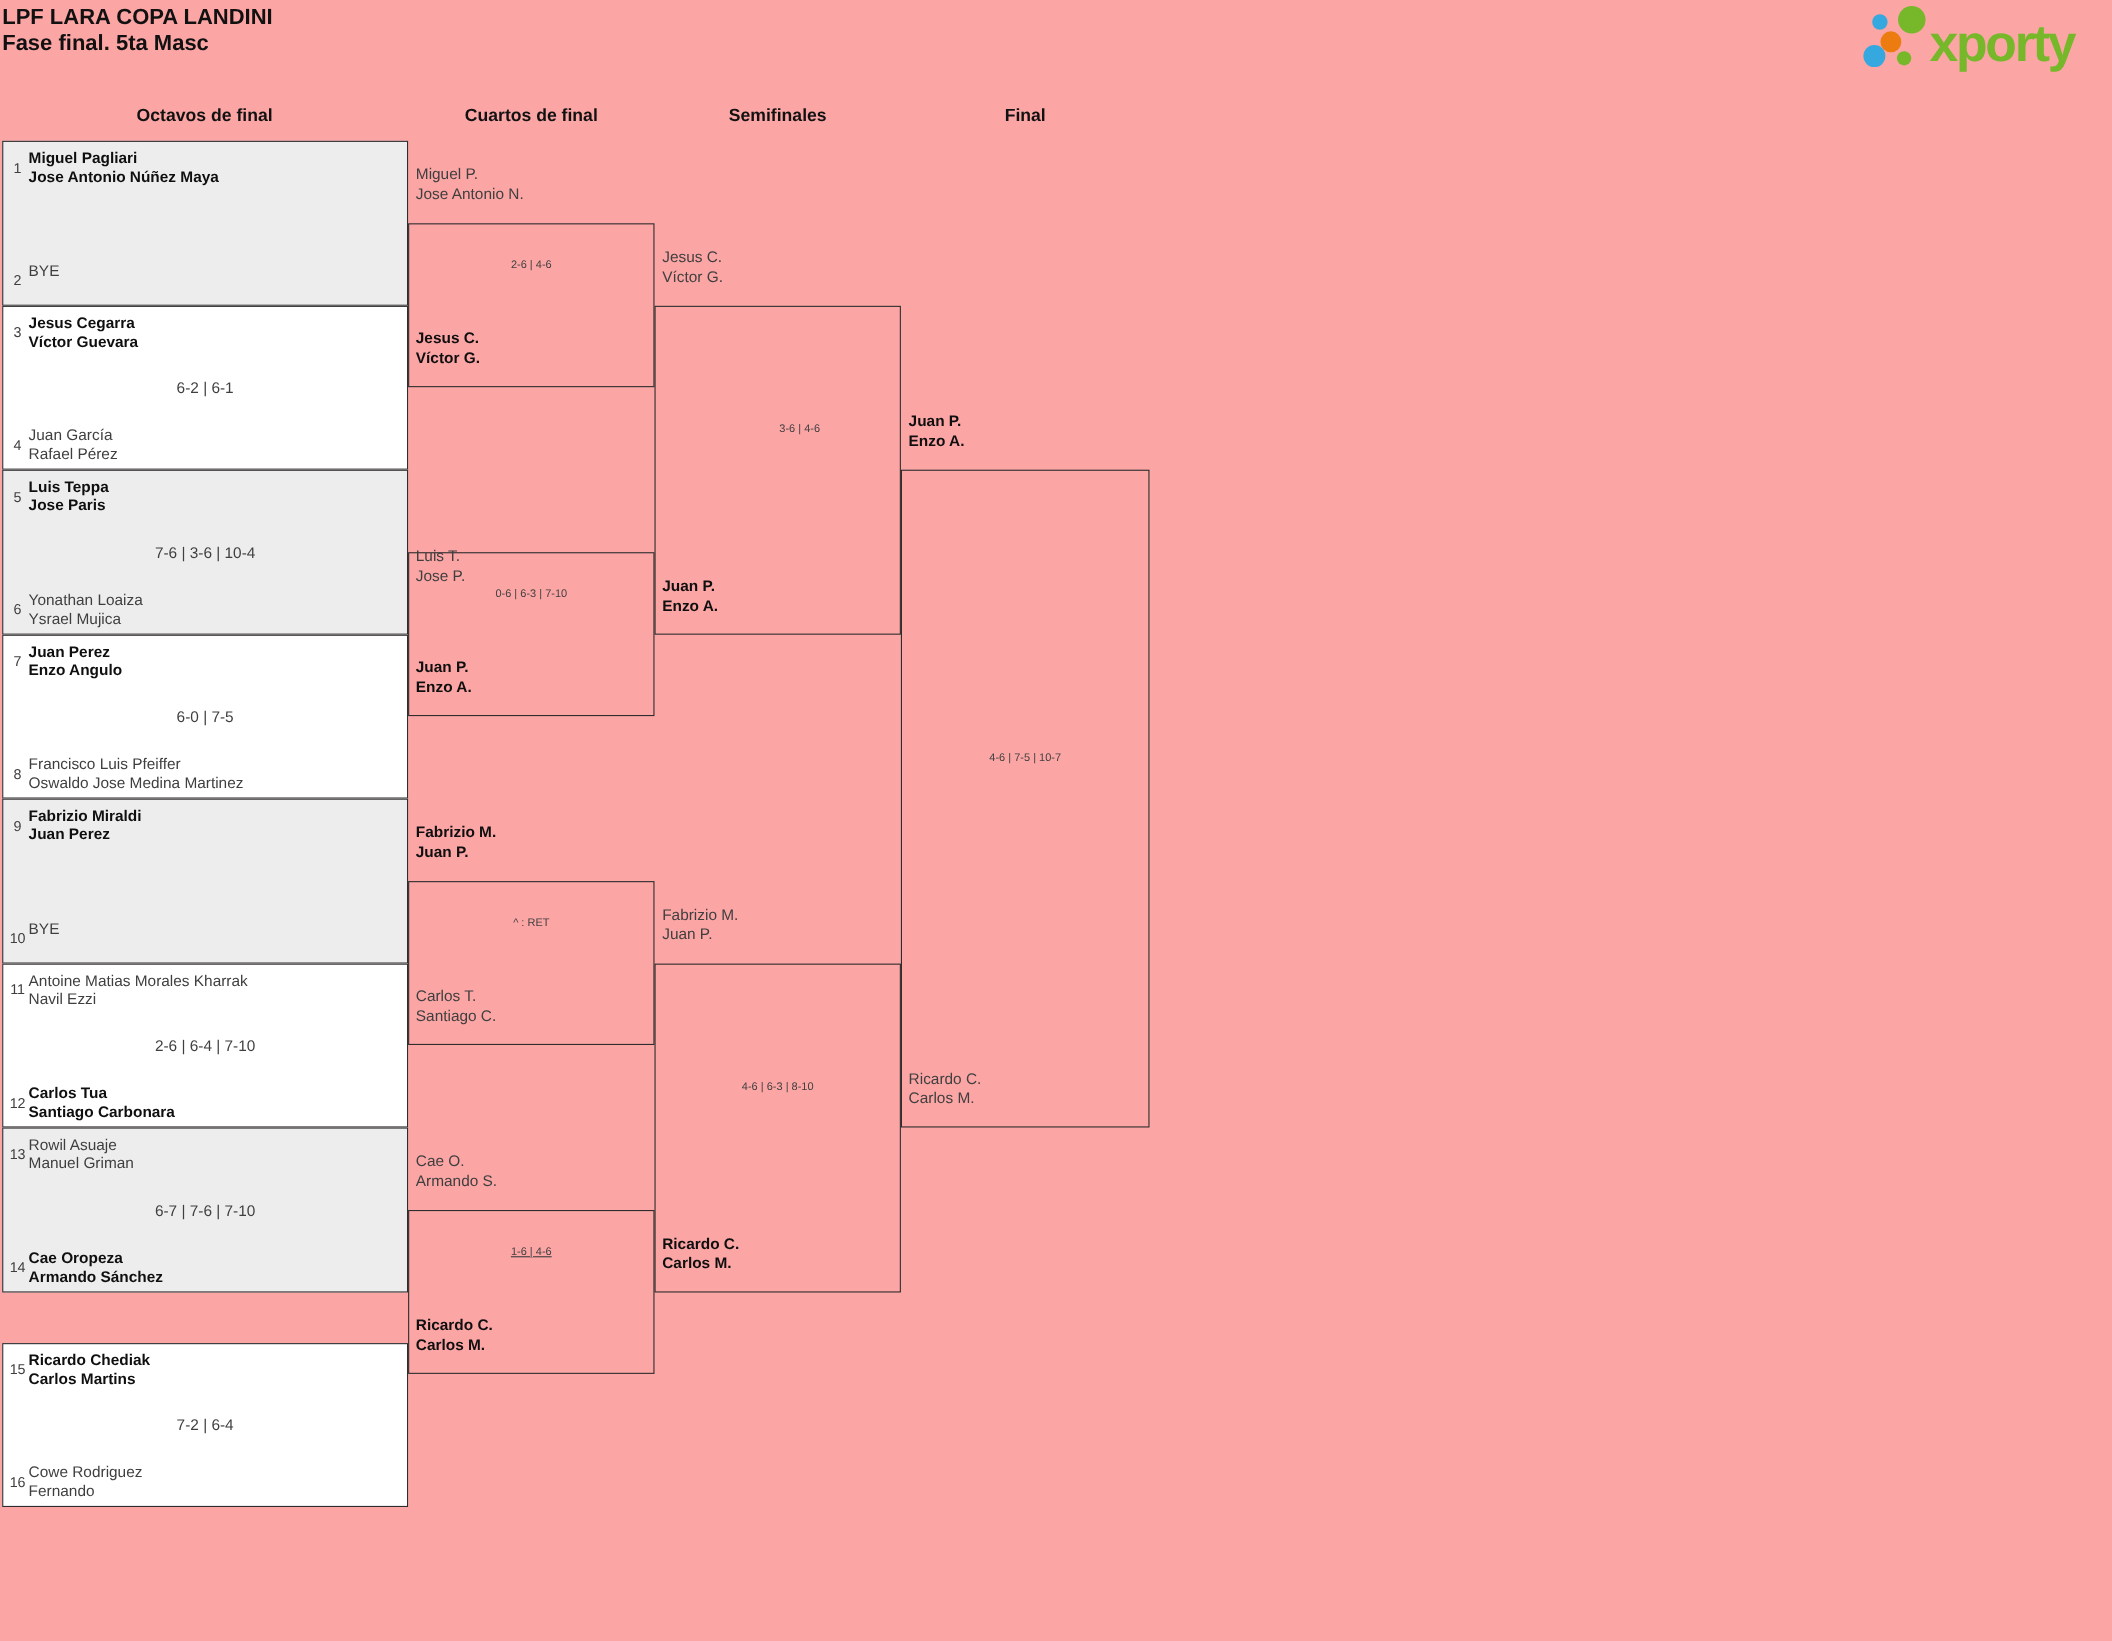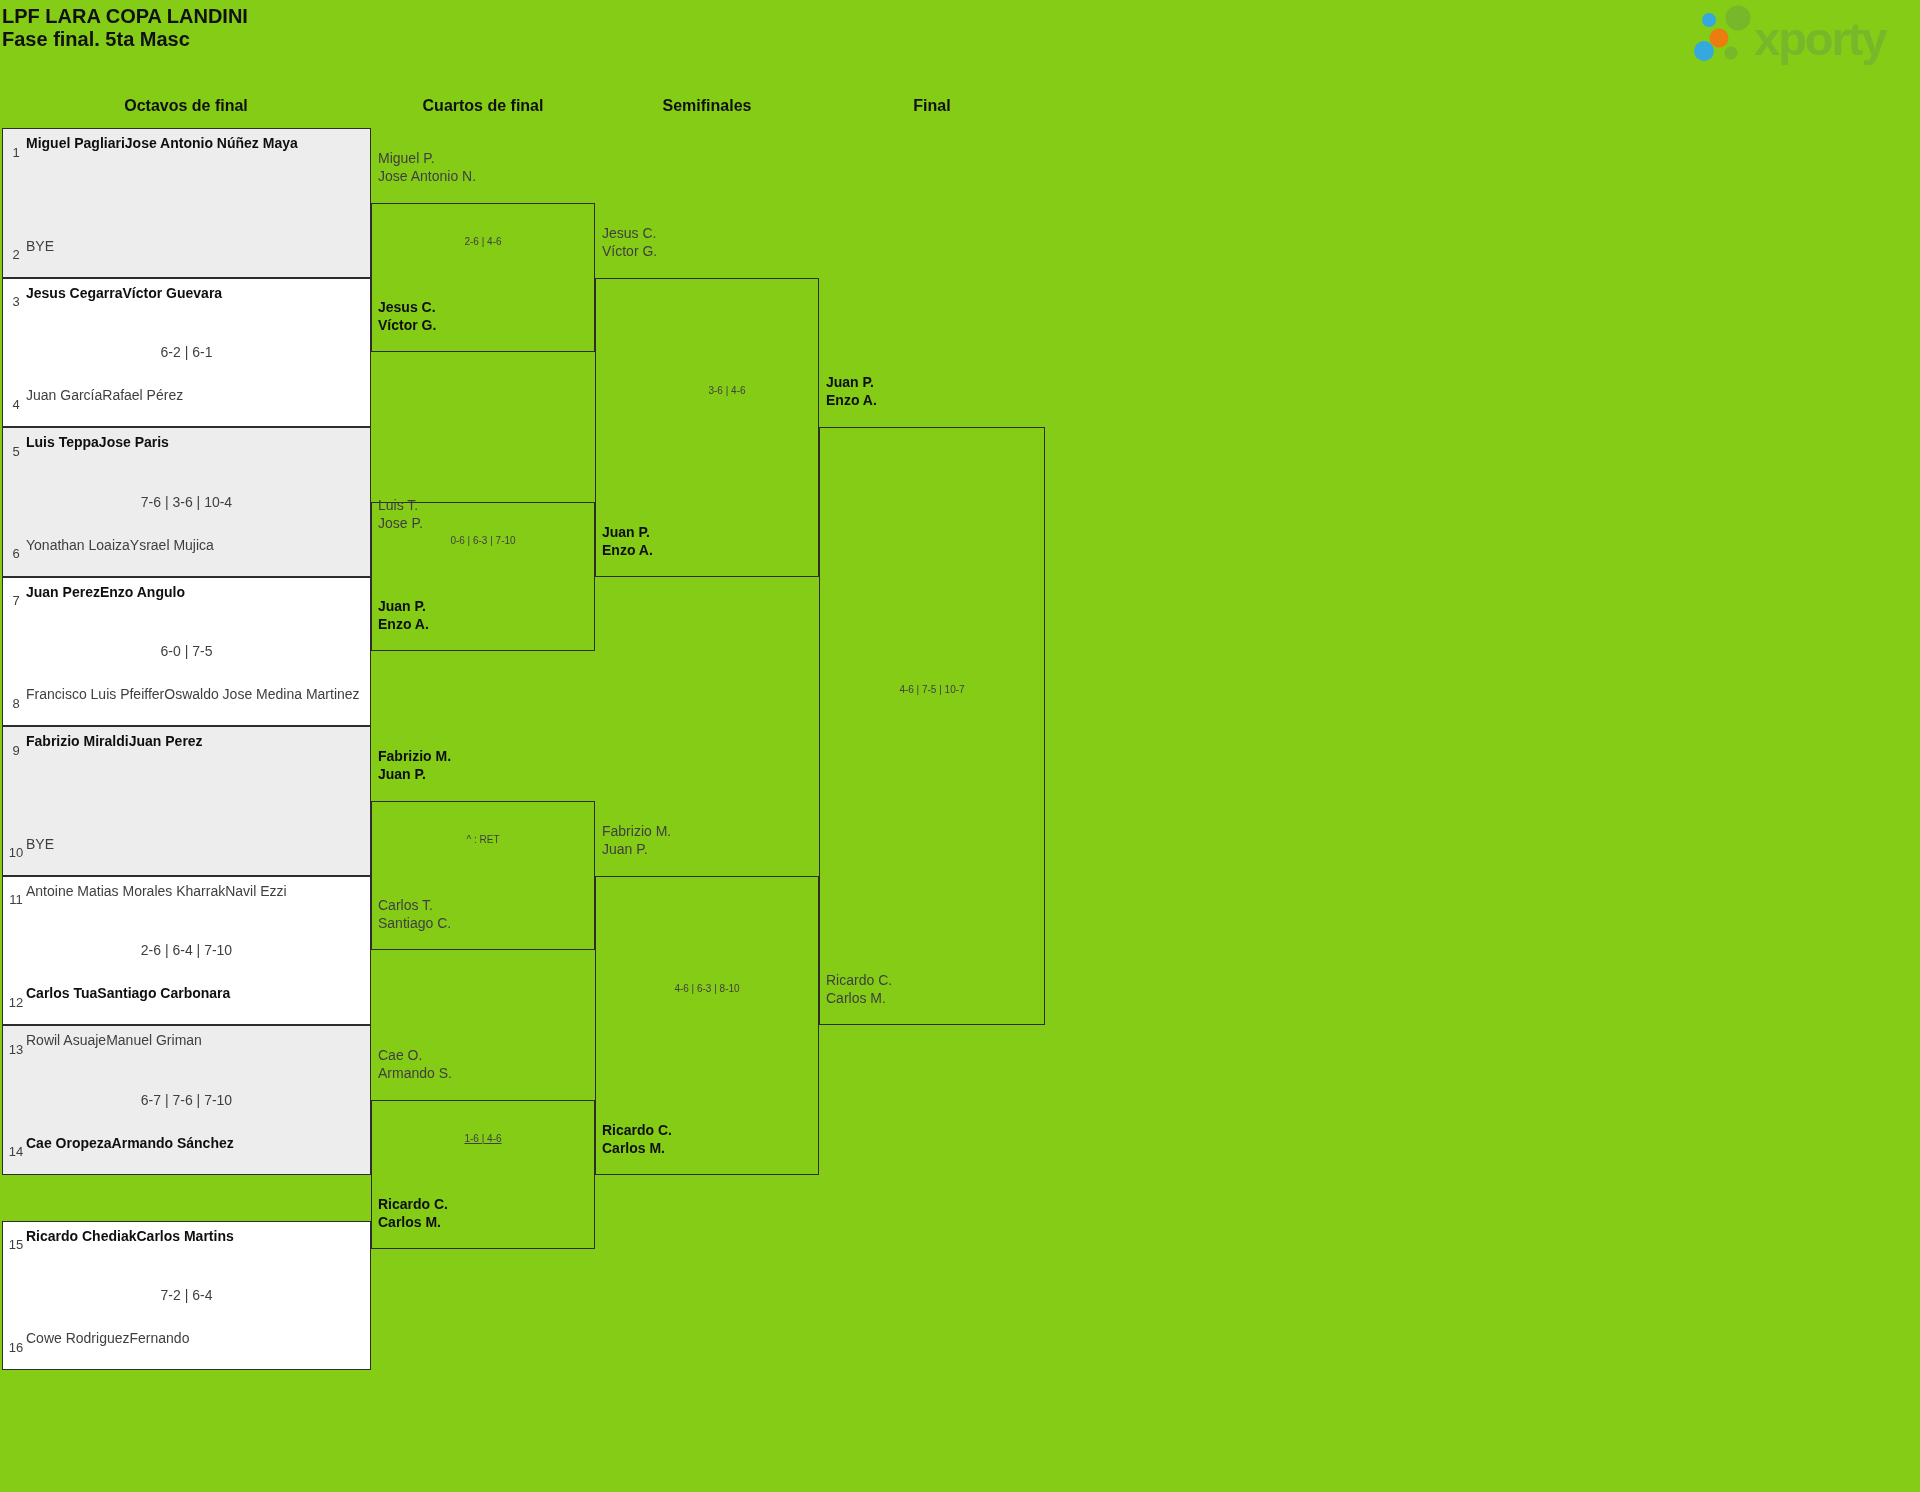--- a/index.html
+++ b/index.html
@@ -1,29 +1,29 @@
 <!DOCTYPE html>
 <html><head>
 <meta charset="utf-8">
 <style>
   html,body{margin:0;padding:0;background:#fff;}
   .canvas{
-    position:relative;width:1920px;height:1492px;background:#84cc16;overflow:hidden;
+    position:relative;width:1920px;height:1492px;background:#fca5a5;overflow:hidden;
     font-family:"Liberation Sans",sans-serif;color:#1a1a1a;
   }
   .page-title{position:absolute;left:2px;top:5px;font-size:20px;line-height:23px;font-weight:700;color:#111;}
   .round-header{position:absolute;top:97px;width:240px;text-align:center;font-size:16px;font-weight:700;color:#111;}
   
   .match-box{position:absolute;border:1px solid #2d2d2d;box-sizing:border-box;background:#fff;}
   .match-box.shaded{background:#ededed;}
   .team-row{position:absolute;left:5px;right:4px;display:flex;align-items:center;}
   .team-row.top{top:6px;}
   .team-row.bottom{bottom:5px;}
   .seed{width:16px;flex:0 0 16px;text-align:center;font-size:13px;color:#3f3f3f;}
-  .names{margin-left:2px;min-height:34px;display:flex;flex-direction:row;justify-content:flex-start;}
+  .names{margin-left:2px;min-height:34px;display:flex;flex-direction:column;justify-content:flex-start;}
   .name-line{font-size:14px;line-height:17px;color:#3f3f3f;white-space:nowrap;}
   .winner .name-line{font-weight:700;color:#0f0f0f;}
   .match-score{position:absolute;left:0;width:100%;top:50%;transform:translateY(-50%);
     text-align:center;font-size:14px;color:#3f3f3f;}
   
   .conn-box{position:absolute;border:1px solid #2d2d2d;box-sizing:border-box;background:transparent;}
   .conn-name{position:absolute;height:36px;}
   .conn-name .name-line{font-size:14px;line-height:18px;}
   .conn-name.winner .name-line{font-weight:700;color:#0f0f0f;}
   .conn-score{position:absolute;height:18px;line-height:18px;text-align:center;

